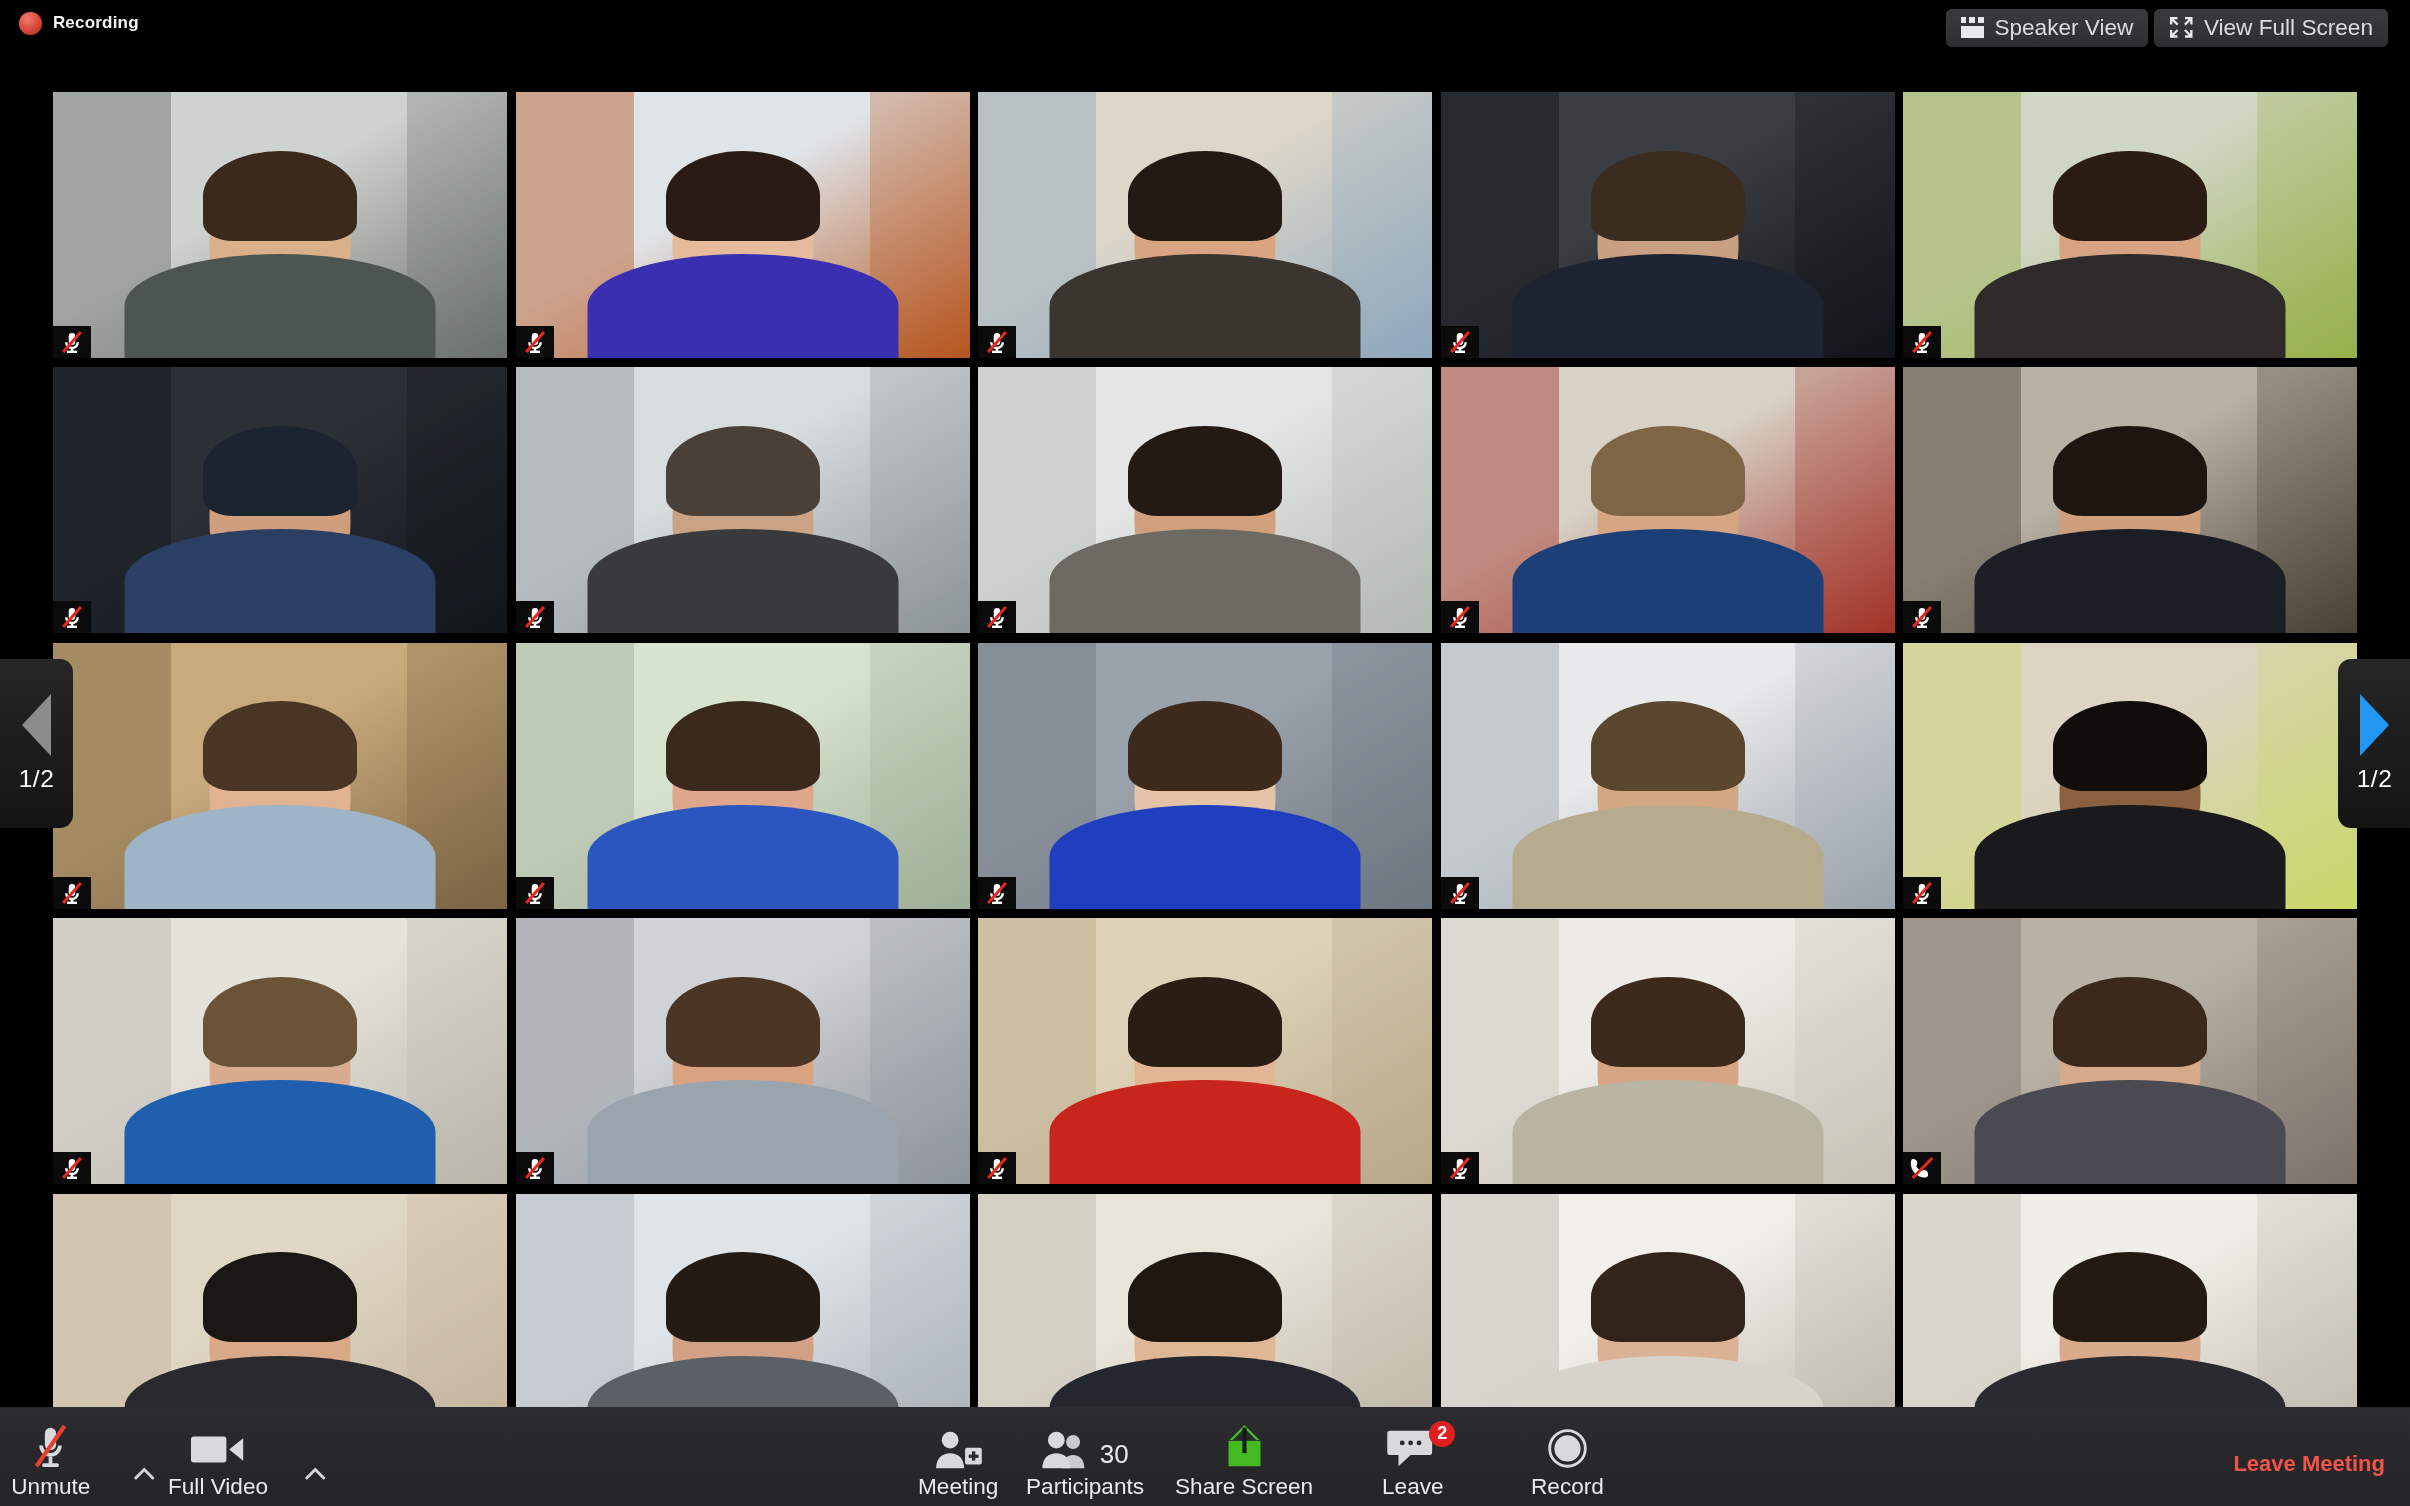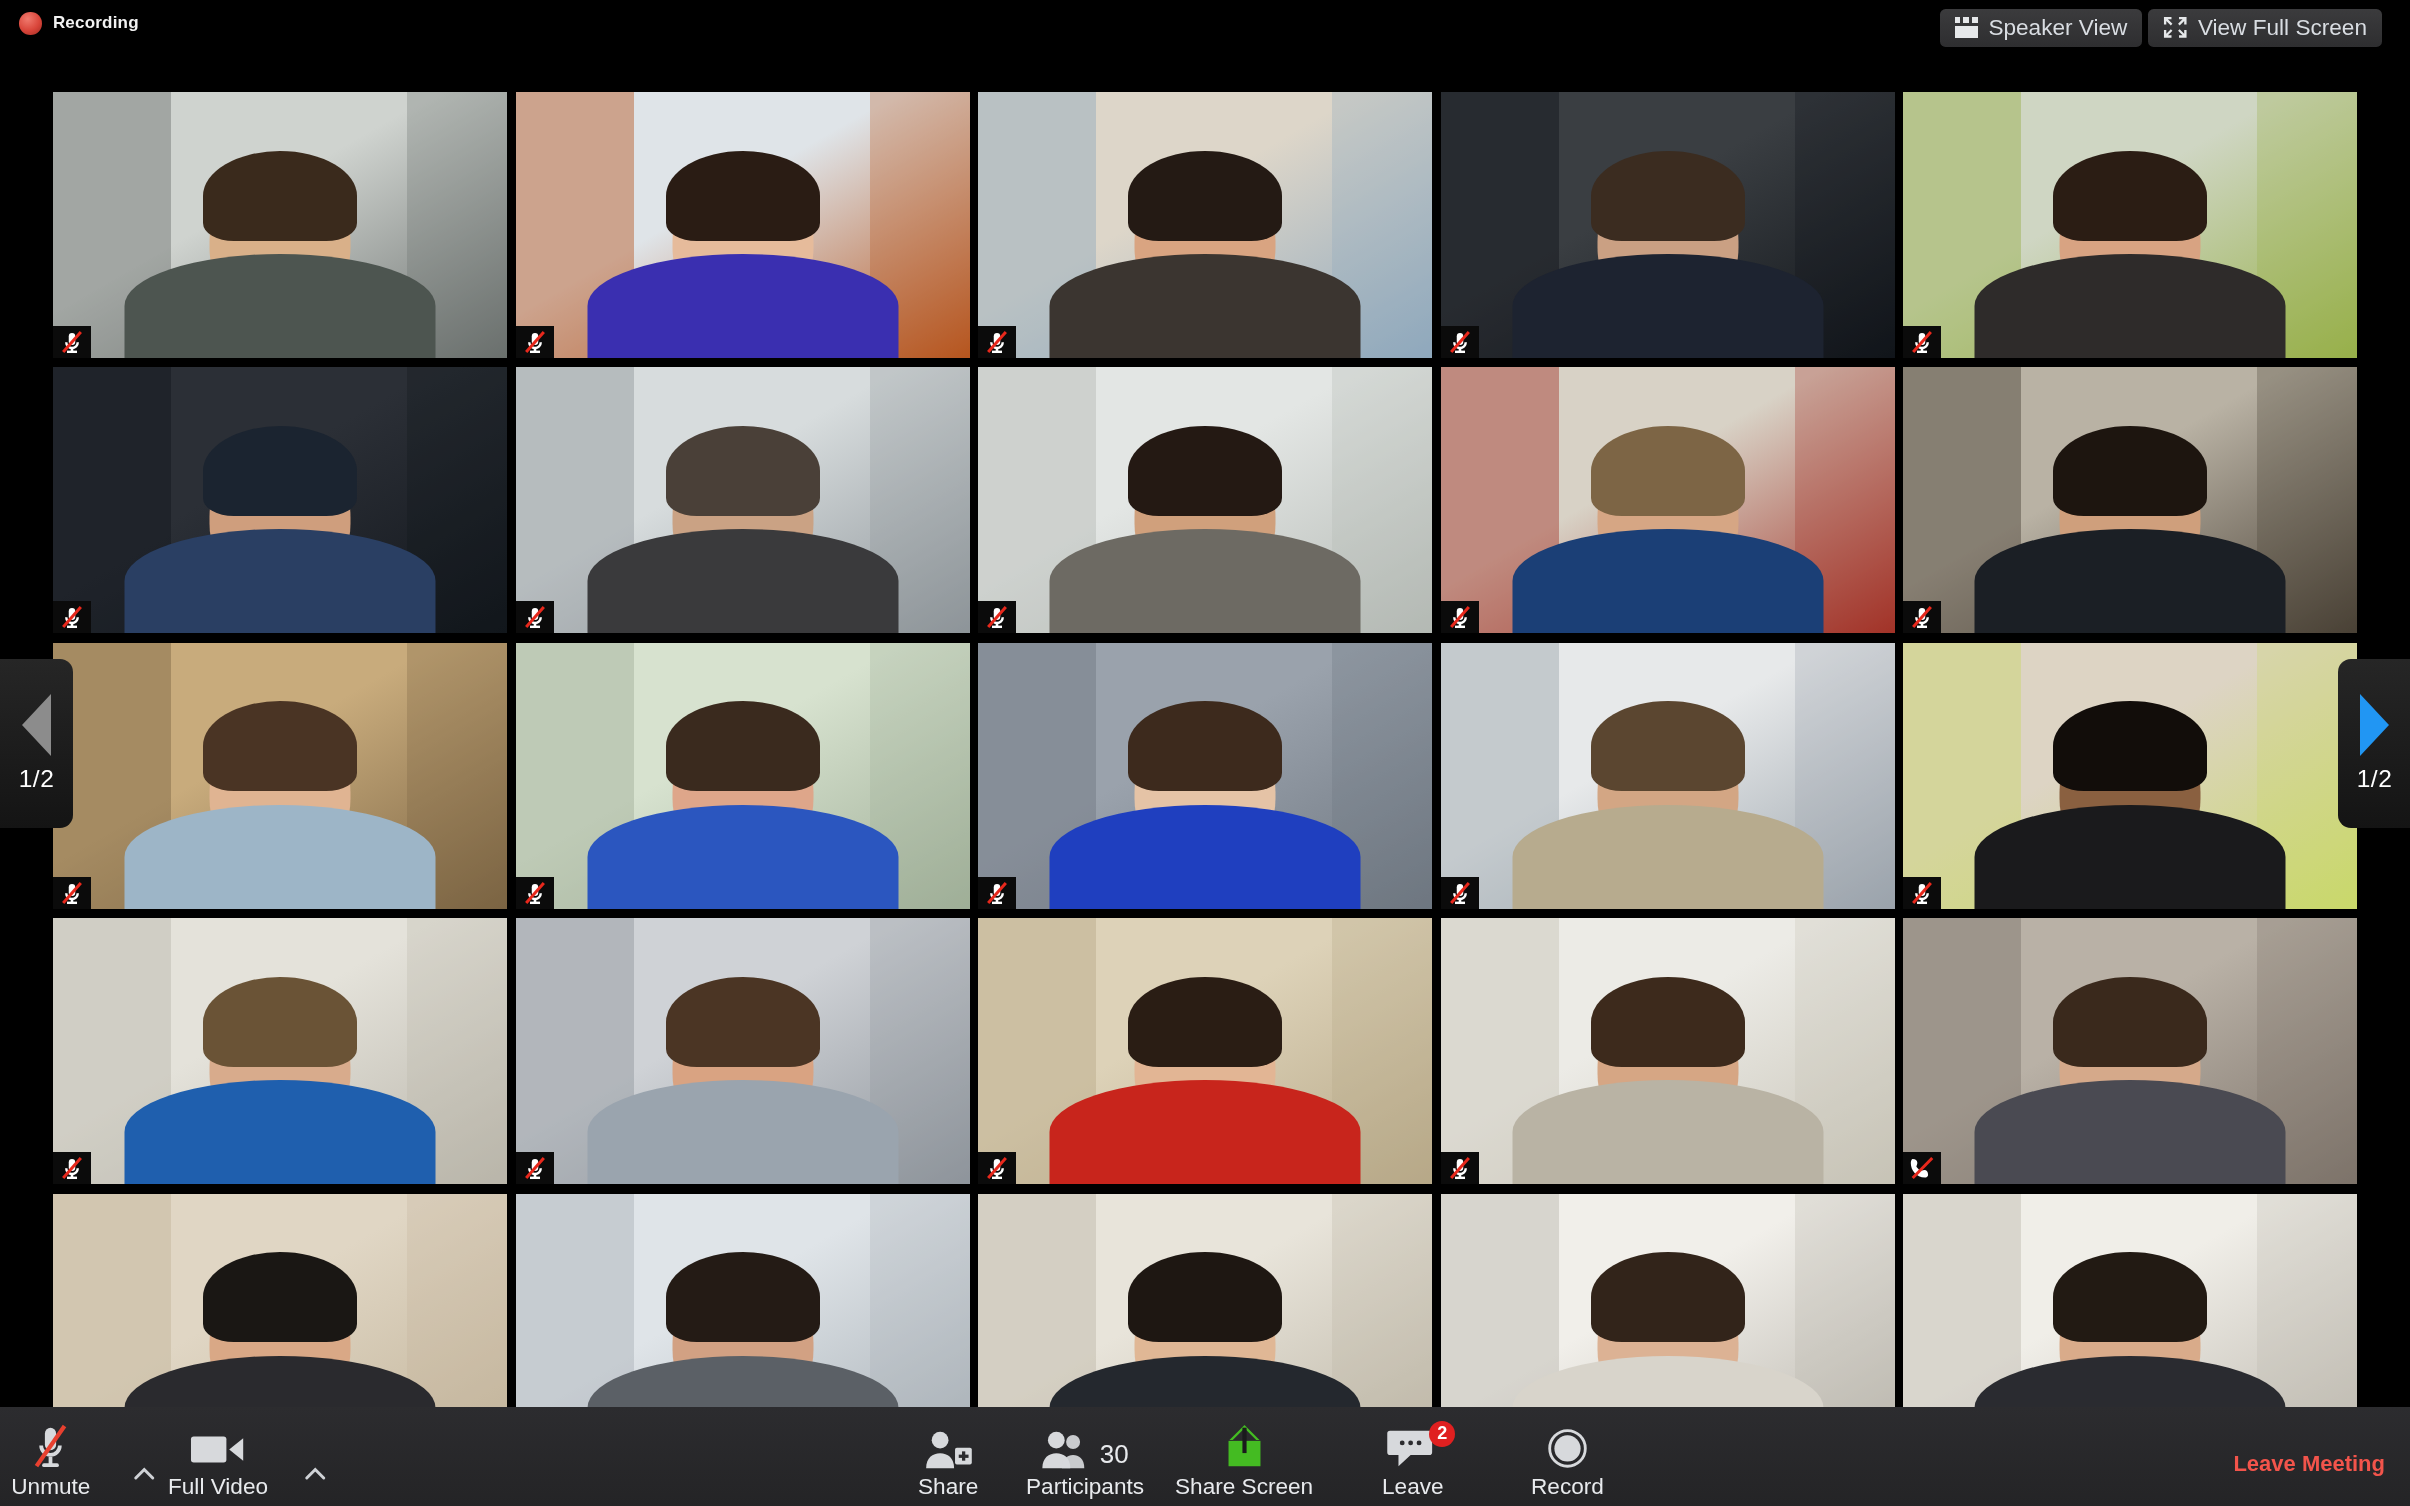--- a/index.html
+++ b/index.html
@@ -20,21 +20,21 @@
   .rec-wrap {
     position:absolute; left:19px; top:12.2px;
     display:flex; align-items:center; gap:11.3px;
   }
   .rec-dot {
     width:22.6px; height:22.6px; border-radius:50%;
     background:radial-gradient(circle at 38% 30%, #f07a6e 0%, #d9453a 55%, #9f2b22 100%);
   }
   .rec-text { color:#f2f2f2; font-size:17px; font-weight:bold; letter-spacing:0.2px; }
 
-  .top-right { position:absolute; right:29px; top:8.5px; display:flex; gap:5.6px; }
+  .top-right { position:absolute; right:23px; top:8.5px; display:flex; gap:5.6px; }
   .tbtn {
     display:flex; align-items:center; gap:10.4px;
     height:38px; padding:0 15px; border-radius:5.6px;
     background:linear-gradient(#3b3b3d,#2e2e30);
     color:#d9dde2; font-size:22.6px; white-space:nowrap;
     border:none; cursor:pointer;
   }
   .ic { display:inline-block; flex:0 0 auto; }
 
   
@@ -776,21 +776,21 @@
     <div class="tool" style="left:918px;">
       <span class="glyph">
         <svg width="49" height="41" viewBox="0 0 52 44" fill="#d7d9dc">
           <circle cx="17" cy="12" r="9"></circle>
           <path d="M2 42 c0-11 7-16 15-16 s15 5 15 16 z"></path>
           <rect x="33" y="20" width="18" height="18" rx="2"></rect>
           <rect x="40.5" y="24" width="3.5" height="10" fill="#2c2c2f"></rect>
           <rect x="37" y="27.5" width="10.5" height="3.5" fill="#2c2c2f"></rect>
         </svg>
       </span>
-      <span class="lbl">Share</span>
+      <span class="lbl">Meeting</span>
     </div>
 
     <div class="tool" style="left:1026px;">
       <span class="glyph">
         <svg width="53" height="41" viewBox="0 0 56 44" fill="#d7d9dc">
           <circle cx="16" cy="12" r="9"></circle>
           <path d="M1 42 c0-11 7-16 15-16 s15 5 15 16 z"></path>
           <circle cx="34" cy="14" r="7.5" opacity=".92"></circle>
           <path d="M22 42 c0-10 6-14 12-14 s12 4 12 14 z" opacity=".92"></path>
         </svg>

